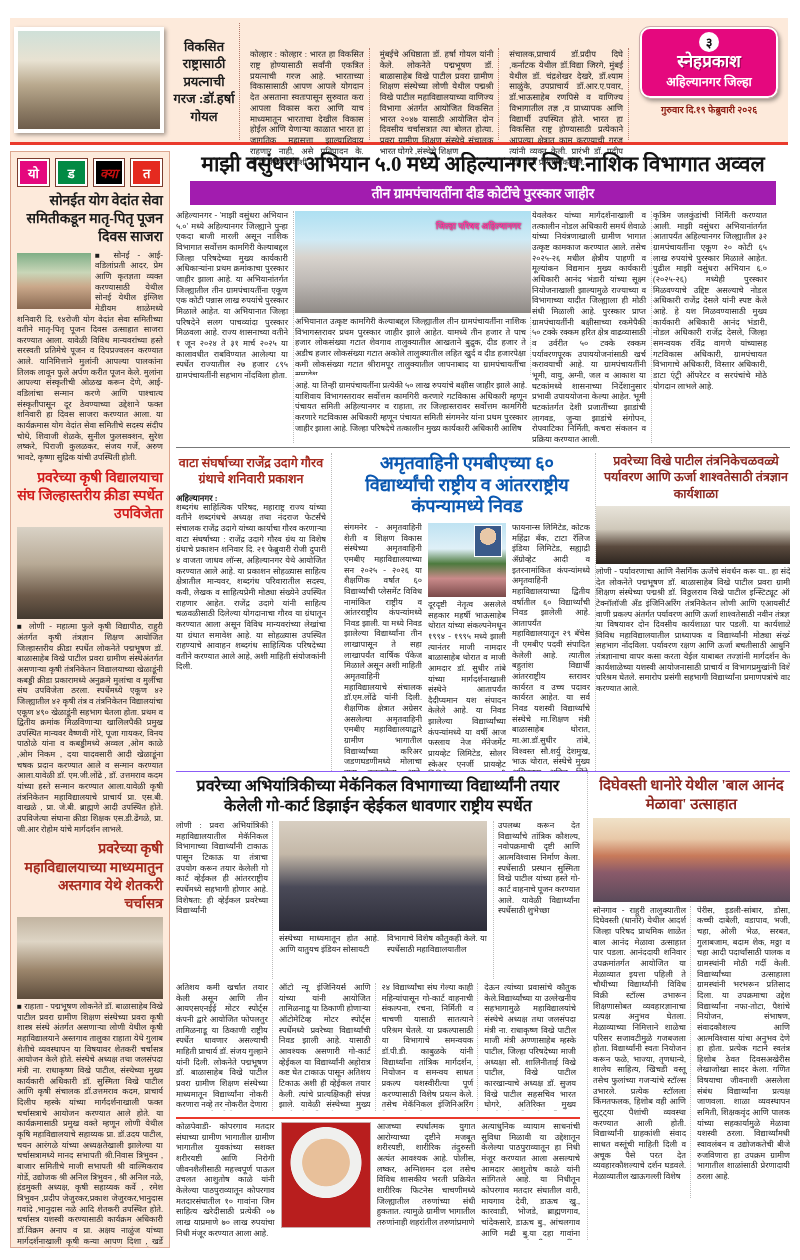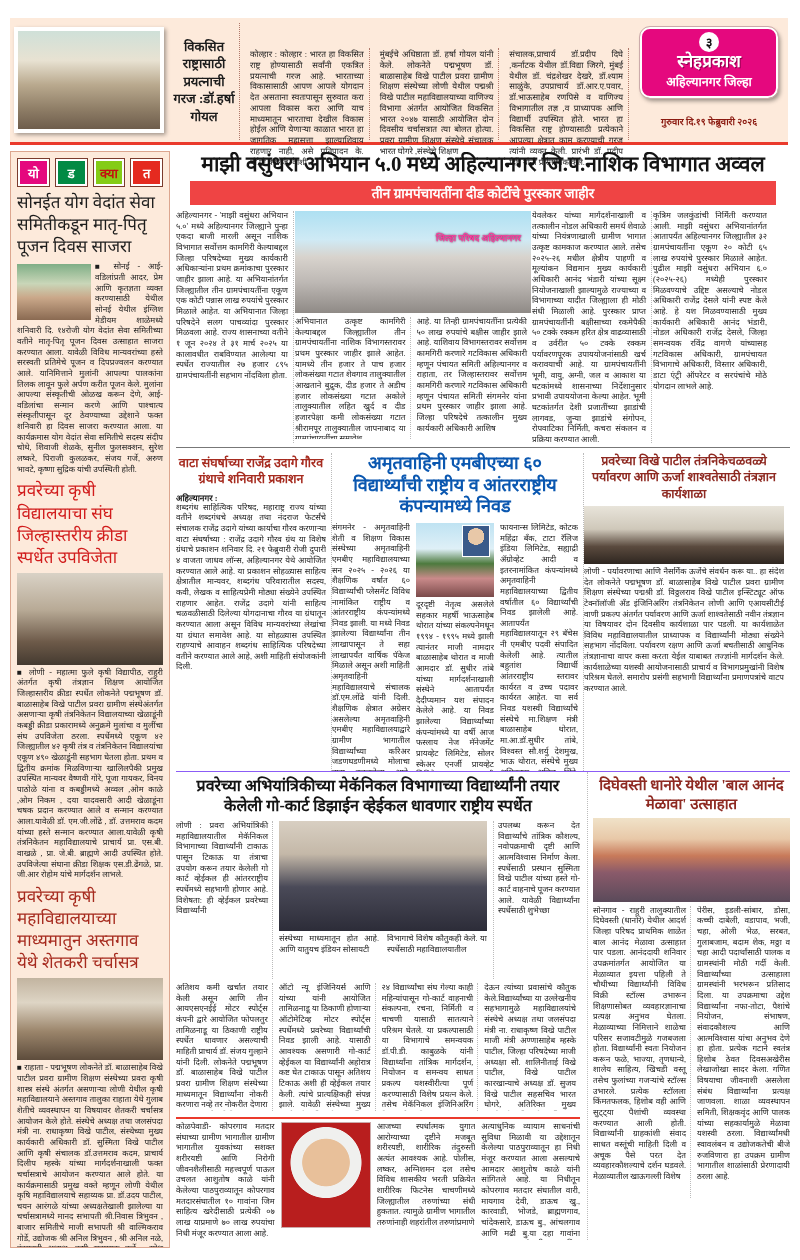--- a/index.html
+++ b/index.html
@@ -14,58 +14,58 @@
           display:flex;align-items:center;justify-content:center;border-right:1px dotted #b0786a;padding:0 2px;}
   .hcol{flex:1;font-size:8.3px;line-height:1.3;text-align:justify;padding:2px 5px;border-right:1px dotted #b0786a;margin-top:25px;}
   .hcol:last-of-type{border-right:none;}
   .masthead{width:150px;flex:none;display:flex;flex-direction:column;align-items:center;padding-top:4px;}
   .mastbox{width:138px;background:#e5087e;border:2px solid #fff;border-radius:10px;outline:1px solid #caa;
            box-shadow:2px 3px 4px rgba(0,0,0,.4);text-align:center;color:#fff;padding:3px 2px 6px 2px;box-sizing:border-box;}
   .mcircle{width:20px;height:20px;border-radius:50%;background:#fff;color:#111;font-weight:bold;font-size:13px;
            margin:0 auto 1px auto;display:flex;align-items:center;justify-content:center;}
   .mtitle{font-size:17px;font-weight:bold;line-height:1.05;text-shadow:1px 1px 0 #90004e;}
   .msub{font-size:12.5px;font-weight:bold;margin-top:2px;}
-  .mdate{color:#8b1a10;font-weight:bold;font-size:9.5px;margin-top:17px;text-align:left;}
+  .mdate{color:#8b1a10;font-weight:bold;font-size:9.5px;margin-top:5px;text-align:left;}
   
   .sidebar{position:absolute;left:10px;top:151px;width:160px;height:1097px;background:#fdeadb;
            border:1px solid #dca68f;box-sizing:border-box;padding:6px 6px;overflow:hidden;}
   .yoda{display:flex;gap:5px;justify-content:center;margin-bottom:5px;}
   .ybox{width:31px;height:27px;font-weight:bold;font-size:13px;display:flex;align-items:center;justify-content:center;
         border:1px solid #7a3b2e;box-shadow:inset 0 0 0 2px #fff;color:#fff;}
-  .ybox.b0{background:#e5087e;} .ybox.b1{background:#028a44;} .ybox.b2{background:#84cc16;color:#c41010;} .ybox.b3{background:#e52a20;}
-  .shead{font-weight:normal;text-align:left;font-size:17px;line-height:1.3;margin:5px 0 4px 0;}
+  .ybox.b0{background:#e5087e;} .ybox.b1{background:#028a44;} .ybox.b2{background:#000000;color:#c41010;font-style:italic;} .ybox.b3{background:#e52a20;}
+  .shead{font-weight:bold;text-align:right;font-size:14px;line-height:1.3;margin:5px 0 4px 0;}
   .shead.red{color:#d11c1c;} .shead.maroon{color:#a62b1f;}
   .sbody{font-size:8.2px;line-height:1.3;text-align:justify;}
   .sphoto-inline{float:left;width:74px;height:56px;margin:2px 4px 1px 0;
         background:linear-gradient(180deg,#7fae86 0%,#c9d6b8 35%,#caa88a 60%,#8a6a52 100%);}
   .sphoto{width:100%;height:92px;margin:3px 0;background:linear-gradient(180deg,#d9d2c6 0%,#b8aa96 40%,#6d5a49 75%,#443a30 100%);}
   .sphoto.h84{height:82px;background:linear-gradient(180deg,#c2b4a0 0%,#ded5c5 30%,#9b856b 65%,#5d4c3c 100%);}
   
   .main{position:absolute;left:176px;top:152px;width:614px;height:1108px;overflow:hidden;}
   .m-head{font-size:21px;font-weight:bold;text-align:center;line-height:1.15;color:#141414;}
-  .m-sub{background:#ef4444;color:#fff;font-weight:bold;font-size:13.5px;text-align:center;
+  .m-sub{background:#a21caf;color:#fff;font-weight:bold;font-size:13.5px;text-align:center;
          padding:3px 0;margin:5px 14px 6px 14px;}
   .m-body{display:flex;gap:1px;height:232px;overflow:hidden;border-bottom:1px solid #777;padding-bottom:4px;}
   .mcol{font-size:8.2px;line-height:1.3;text-align:justify;overflow:hidden;}
   .mc1{width:112px;flex:none;border-right:1px dotted #bbb;padding-right:5px;}
   .mcmid{width:236px;flex:none;}
   .zp-photo{width:100%;height:102px;position:relative;
         background:linear-gradient(180deg,#aee0f2 0%,#cfeaf5 28%,#d8d3cd 45%,#bdb8b4 70%,#8f8a86 100%);}
-  .zp-sign{position:absolute;top:20px;right:10px;color:#ff3ba0;font-weight:bold;font-size:9px;text-shadow:0 0 2px #4c1030;}
-  .mcmid-cols{display:flex;gap:6px;margin-top:4px;height:122px;overflow:hidden;}
+  .zp-sign{position:absolute;top:8px;right:10px;color:#ff3ba0;font-weight:bold;font-size:9px;text-shadow:0 0 2px #4c1030;}
+  .mcmid-cols{display:flex;gap:6px;margin-top:4px;height:122px;overflow:hidden;flex-direction:column;}
   .mcmid-cols>div{flex:1;border-right:1px dotted #bbb;padding-right:4px;}
   .mcmid-cols>div:last-child{border-right:none;}
   .mc4{width:114px;flex:none;border-right:1px dotted #bbb;padding-right:5px;}
   .mc5{width:114px;flex:none;}
   
   .midband{display:flex;height:318px;overflow:hidden;padding-top:5px;border-bottom:1px solid #8b5cf6;}
   .blockA{width:150px;flex:none;border-right:1px dotted #bbb;padding-right:5px;}
   .a-head{color:#a62b1f;font-weight:bold;font-size:12.5px;text-align:center;line-height:1.3;margin:2px 0 4px 0;}
   .dateline{font-size:8.4px;font-weight:bold;}
-  .blockB{width:246px;flex:none;border-right:1px dotted #bbb;padding-right:5px;}
+  .blockB{width:246px;flex:none;border-right:1px dotted #bbb;padding-right:5px;margin-left:12px;}
   .b-head{color:#0a57b0;font-weight:bold;font-size:18px;text-align:center;line-height:1.2;margin:0 0 5px 0;}
   .b-cols{display:flex;gap:6px;height:252px;overflow:hidden;}
   .b-cols>div{flex:1;}
   .campus-photo{width:100%;height:74px;margin-bottom:3px;position:relative;
         background:linear-gradient(180deg,#bfe3f2 0%,#dff0f7 35%,#4d7a3e 55%,#c98a8a 75%,#7a4a4a 100%);}
   .campus-inset{position:absolute;top:2px;right:4px;width:26px;height:30px;background:
         radial-gradient(circle at 50% 35%,#e8c8a8 0 35%,#3a5a8a 36% 100%);border:1px solid #fff;}
   .blockC{width:200px;flex:none;}
   .c-head{color:#8e2a22;font-weight:bold;font-size:12.5px;text-align:center;line-height:1.3;margin:0 0 4px 0;}
   .workshop-photo{width:100%;height:58px;margin-bottom:3px;

